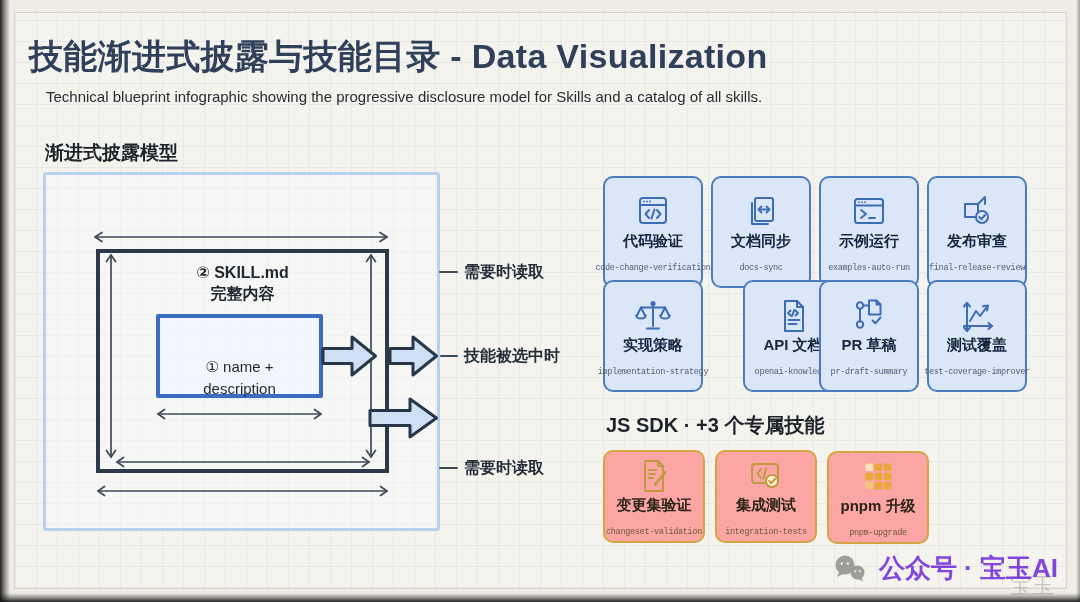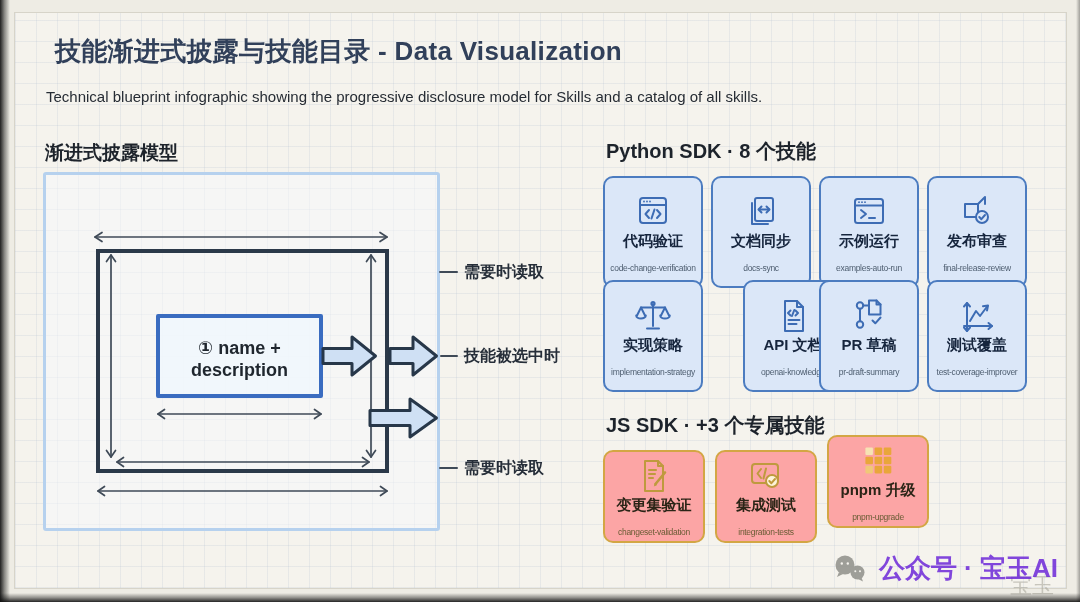--- a/index.html
+++ b/index.html
@@ -17,54 +17,54 @@
       repeating-linear-gradient(90deg, rgba(172,186,205,0.20) 0 1px, transparent 1px 21px);
     border:1px solid #d7d4c9;
   }
   .edge-left{position:absolute;left:0;top:0;bottom:0;width:10px;
     background:linear-gradient(90deg, rgba(15,15,15,0.92), rgba(15,15,15,0.45) 45%, rgba(15,15,15,0));pointer-events:none;z-index:60;}
   .edge-bottom{position:absolute;left:0;right:0;bottom:0;height:9px;
     background:linear-gradient(0deg, rgba(15,15,15,0.9), rgba(15,15,15,0.4) 50%, rgba(15,15,15,0));pointer-events:none;z-index:60;}
   .edge-right{position:absolute;right:0;top:0;bottom:0;width:4px;
     background:linear-gradient(270deg, rgba(15,15,15,0.35), rgba(15,15,15,0));pointer-events:none;z-index:60;}
 
-  .page-title{position:absolute;left:55px;top:34px;font-size:26px;font-weight:800;
+  .page-title{position:absolute;left:29px;top:34px;font-size:34px;font-weight:800;
     color:#31405a;letter-spacing:0.3px;}
   .page-subtitle{position:absolute;left:46px;top:80px;font-size:15px;color:#262c34;margin-top:8px;}
 
   .section-title-left{position:absolute;left:45px;top:140px;font-size:19px;font-weight:800;color:#1d232b;}
   .section-title-right{position:absolute;font-size:20px;font-weight:800;color:#1d232b;}
 
   
   .outer-box{position:absolute;left:43px;top:172px;width:391px;height:353px;
     border:3.5px solid #b6d1ee;border-radius:3px;background:rgba(248,251,255,0.45);}
   .dark-box{position:absolute;left:96px;top:249px;width:285px;height:216px;
     border:4px solid #2b3949;background:transparent;}
   .inner-box{position:absolute;left:156px;top:314px;width:159px;height:76px;
     border:4px solid #3a6cc0;border-radius:2px;background:rgba(240,247,253,0.85);}
 
   .dia-text{position:absolute;text-align:center;font-size:16px;color:#1f262e;line-height:20px;}
   .t-layer3{left:43px;top:186px;width:398px;}
   .t-layer2{left:96px;top:262px;width:293px;font-weight:800;line-height:21px;}
-  .t-layer1{left:156px;top:337px;width:167px;font-size:18px;line-height:22px;font-weight:bold;}
+  .t-layer1{left:156px;top:356px;width:167px;font-size:15px;line-height:22px;}
 
   .dia-label{position:absolute;left:464px;font-size:16px;font-weight:800;color:#262e39;}
   .lab-top{top:262px;} .lab-mid{top:346px;} .lab-bot{top:458px;}
 
   .arrow-layer{position:absolute;left:0;top:0;pointer-events:none;z-index:20;}
 
   
   .card{position:absolute;width:100px;height:112px;border-radius:10px;
     display:flex;flex-direction:column;align-items:center;justify-content:center;
     box-sizing:border-box;padding-top:3px;}
   .card.py{background:#dbe7f8;border:2.5px solid #4c7cc0;}
   .card.jsx{background:#fca5a5;border:2.5px solid #d3a644;width:102px;height:93px;}
   .ctitle{font-size:15px;font-weight:800;margin-top:3px;color:#16253d;white-space:nowrap;}
   .jsx .ctitle{color:#2a2416;}
-  .cslug{font-size:8.5px;letter-spacing:-0.3px;margin-top:12px;color:#4e5e70;white-space:nowrap;}
+  .cslug{font-size:8.5px;letter-spacing:-0.3px;margin-top:12px;color:#4e5e70;white-space:nowrap;font-family:Liberation Mono, monospace;}
   .jsx .cslug{color:#6a5c35;}
   .cicon{display:block;}
   .py-ic{stroke:#3d6cb4;fill:none;stroke-width:2;stroke-linecap:round;stroke-linejoin:round;}
   .js-ic{stroke:#bf9a3e;fill:none;stroke-width:2;stroke-linecap:round;stroke-linejoin:round;}
 
   
   .watermark{position:absolute;right:22px;bottom:16px;display:flex;align-items:center;gap:10px;
     color:#6d28d9;font-size:26px;font-weight:600;opacity:0.85;z-index:50;}
   .ghost{position:absolute;right:26px;bottom:1px;font-size:22px;color:#aaa89d;opacity:0.6;z-index:49;}
 </style>
@@ -76,20 +76,24 @@
 
   <div class="page-title">技能渐进式披露与技能目录 - Data Visualization</div>
   <div class="page-subtitle">Technical blueprint infographic showing the progressive disclosure model for Skills and a catalog of all skills.</div>
 
   <div class="section-title-left">渐进式披露模型</div>
 
   <div class="outer-box"></div>
   <div class="dark-box"></div>
   <div class="inner-box"></div>
 
+  <div class="dia-text t-layer2">
+    <div>② SKILL.md</div>
+    <div>完整内容</div>
+  </div>
   <div class="dia-text t-layer1">
     <div>① name +</div>
     <div>description</div>
   </div>
 
   <div class="dia-label lab-top">需要时读取</div>
   <div class="dia-label lab-mid">技能被选中时</div>
   <div class="dia-label lab-bot">需要时读取</div>
 
   <svg class="arrow-layer" width="1080" height="602" viewBox="0 0 1080 602">
@@ -137,21 +141,20 @@
       <line x1="440" y1="468" x2="457" y2="468"></line>
     </g>
 
     <g fill="#cfe0f4" stroke="#273749" stroke-width="3" stroke-linejoin="round">
       <path d="M323 348.5 H352 V337 L375.5 356 L352 375 V363.5 H323 Z"></path>
       <path d="M390 348.5 H413 V337 L436.5 356 L413 375 V363.5 H390 Z"></path>
       <path d="M370 410.5 H410 V399 L436.5 418 L410 437 V425.5 H370 Z"></path>
     </g>
   </svg>
 
-  <div class="section-title-right" style="left:606px;top:138px;">Python SDK · 8 个技能</div>
 
   <div class="card py" style="left:603px;top:176px;">
     <svg class="cicon py-ic" width="40" height="34" viewBox="0 0 40 34">
       <rect x="7" y="3" width="26" height="25" rx="3"></rect>
       <line x1="7" y1="10" x2="33" y2="10"></line>
       <circle cx="11" cy="6.5" r="0.9" fill="#3d6cb4" stroke="none"></circle>
         <circle cx="14" cy="6.5" r="0.9" fill="#3d6cb4" stroke="none"></circle>
         <circle cx="17" cy="6.5" r="0.9" fill="#3d6cb4" stroke="none"></circle>
       <polyline points="16,15 12.5,19 16,23"></polyline>
       <polyline points="24,15 27.5,19 24,23"></polyline>
@@ -276,21 +279,21 @@
       <rect x="6" y="5" width="26" height="19" rx="3"></rect>
       <polyline points="15,10 11.5,14.5 15,19"></polyline>
       <line x1="20" y1="9.5" x2="17.5" y2="19.5"></line>
       <circle cx="26" cy="22" r="6" fill="#fdf4da"></circle>
       <polyline points="23.3,22 25.4,24.2 29,20"></polyline>
     </svg>
     <div class="ctitle">集成测试</div>
     <div class="cslug">integration-tests</div>
   </div>
 
-  <div class="card jsx" style="left:827px;top:435px;">
+  <div class="card jsx" style="left:827px;top:451px;">
     <svg class="cicon" width="36" height="34" viewBox="0 0 40 36">
       <rect x="6" y="3" width="8.4" height="8.4" rx="1.2" fill="#f6e3b4"></rect>
       <rect x="16.2" y="3" width="8.4" height="8.4" rx="1.2" fill="#e9a63b"></rect>
       <rect x="26.4" y="3" width="8.4" height="8.4" rx="1.2" fill="#e9a63b"></rect>
       <rect x="6" y="13.2" width="8.4" height="8.4" rx="1.2" fill="#e9a63b"></rect>
       <rect x="16.2" y="13.2" width="8.4" height="8.4" rx="1.2" fill="#e9a63b"></rect>
       <rect x="26.4" y="13.2" width="8.4" height="8.4" rx="1.2" fill="#e9a63b"></rect>
       <rect x="6" y="23.4" width="8.4" height="8.4" rx="1.2" fill="#f0c878"></rect>
       <rect x="16.2" y="23.4" width="8.4" height="8.4" rx="1.2" fill="#e9a63b"></rect>
       <rect x="26.4" y="23.4" width="8.4" height="8.4" rx="1.2" fill="#e9a63b"></rect>

